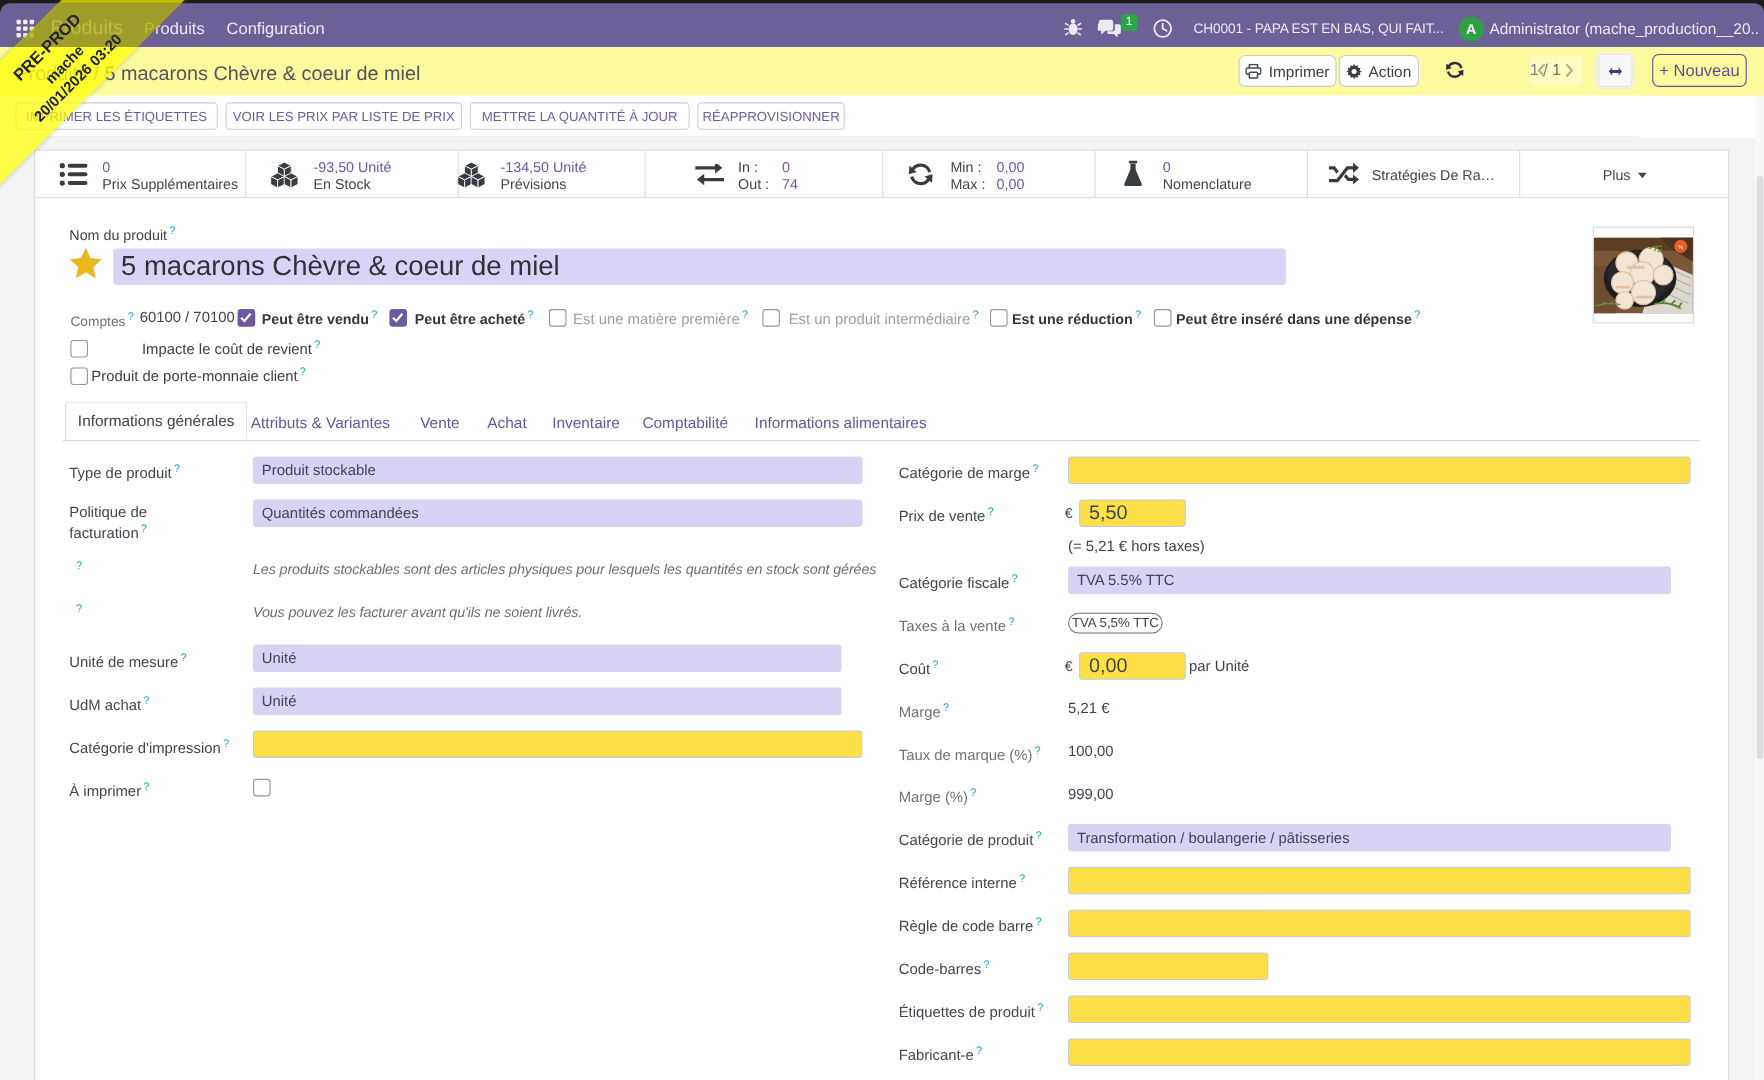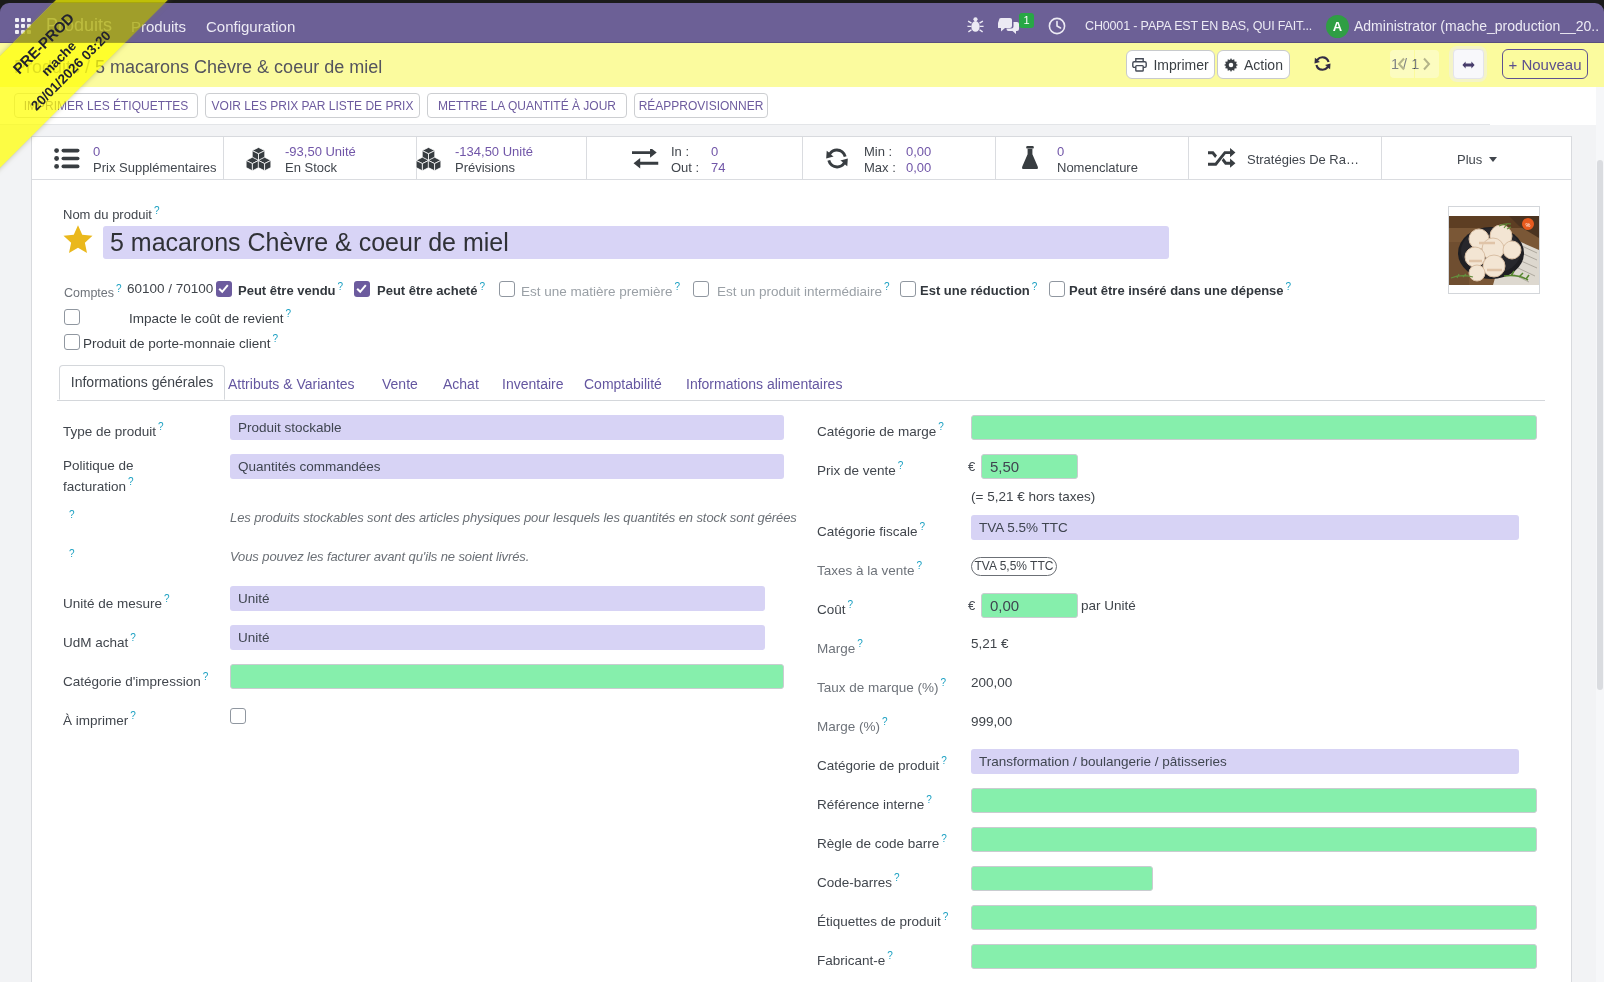--- a/index.html
+++ b/index.html
@@ -29,21 +29,21 @@
 
 .scell { position:absolute; top:0; height:43px; border-right:1px solid #dadce0; }
 #statrow { left:0; top:0; width:1539px; height:43px; border-bottom:1px solid #dadce0; }
 .sico { position:absolute; top:10px; }
 .sval { position:absolute; font-size:13px; color:#7156a8; line-height:15px; white-space:nowrap; }
 .slab { position:absolute; font-size:13px; color:#41464d; line-height:15px; white-space:nowrap; }
 
 .flabel { position:absolute; font-size:13.5px; color:#41464d; font-weight:500; line-height:16px; white-space:nowrap; }
 .fmuted { position:absolute; font-size:13.5px; color:#6e737a; font-weight:400; line-height:16px; white-space:nowrap; }
 .pinput { position:absolute; height:25px; background:#d7d3f5; border-radius:3px; font-size:13.5px; color:#3f4550; line-height:25px; padding-left:8px; white-space:nowrap; overflow:hidden; }
-.winput { position:absolute; height:25px; background:#86efac; border:1px solid #c9ccd0; border-radius:3px; font-size:15px; color:#3f4550; line-height:23px; padding-left:8px; white-space:nowrap; }
+.winput { position:absolute; height:25px; background:#fde047; border:1px solid #c9ccd0; border-radius:3px; font-size:18px; color:#3f4550; line-height:23px; padding-left:8px; white-space:nowrap; }
 .ftext { position:absolute; font-size:13.5px; color:#3f444a; white-space:nowrap; }
 .cb { position:absolute; width:16px; height:16px; background:#fff; border:1px solid #9097a0; border-radius:3px; }
 .cbc { position:absolute; width:16px; height:16px; background:#6c5b9e; border-radius:3px; }
 .cblbl { position:absolute; font-size:13px; font-weight:700; color:#32373d; white-space:nowrap; }
 .cblblg { position:absolute; font-size:13.5px; color:#9aa0a6; white-space:nowrap; }
 .cblbln { position:absolute; font-size:13.5px; color:#3a3f45; white-space:nowrap; }
 .itext { position:absolute; font-size:13px; font-style:italic; color:#6a6f75; letter-spacing:-0.1px; white-space:nowrap; }
 
 .tab { position:absolute; font-size:14px; color:#6456a0; white-space:nowrap; }
 
@@ -312,21 +312,21 @@
   <div class="pinput" style="left:939px;top:377.5px;width:548px;">TVA 5.5% TTC</div>
   <div class="fmuted" style="left:785px;top:421px;">Taxes à la vente<sup class="q">?</sup></div>
   <div class="abs" style="left:939px;top:419.5px;width:86px;height:19px;border:1px solid #6c7076;border-radius:10px;font-size:12px;color:#3f444a;text-align:center;line-height:17px;">TVA 5,5% TTC</div>
   <div class="flabel" style="left:785px;top:460px;">Coût<sup class="q">?</sup></div>
   <div class="ftext" style="left:936px;top:461px;font-size:13px;color:#494e55;">€</div>
   <div class="winput" style="left:949px;top:455.5px;width:97px;">0,00</div>
   <div class="ftext" style="left:1049px;top:461px;">par Unité</div>
   <div class="fmuted" style="left:785px;top:499px;">Marge<sup class="q">?</sup></div>
   <div class="ftext" style="left:939px;top:499px;">5,21 €</div>
   <div class="fmuted" style="left:785px;top:538px;">Taux de marque (%)<sup class="q">?</sup></div>
-  <div class="ftext" style="left:939px;top:538px;">200,00</div>
+  <div class="ftext" style="left:939px;top:538px;">100,00</div>
   <div class="fmuted" style="left:785px;top:577px;">Marge (%)<sup class="q">?</sup></div>
   <div class="ftext" style="left:939px;top:577px;">999,00</div>
   <div class="flabel" style="left:785px;top:616px;">Catégorie de produit<sup class="q">?</sup></div>
   <div class="pinput" style="left:939px;top:611.5px;width:548px;">Transformation / boulangerie / pâtisseries</div>
   <div class="flabel" style="left:785px;top:655px;">Référence interne<sup class="q">?</sup></div>
   <div class="winput" style="left:939px;top:650.5px;width:566px;"></div>
   <div class="flabel" style="left:785px;top:694px;">Règle de code barre<sup class="q">?</sup></div>
   <div class="winput" style="left:939px;top:689.5px;width:566px;"></div>
   <div class="flabel" style="left:785px;top:733px;">Code-barres<sup class="q">?</sup></div>
   <div class="winput" style="left:939px;top:728.5px;width:182px;"></div>

